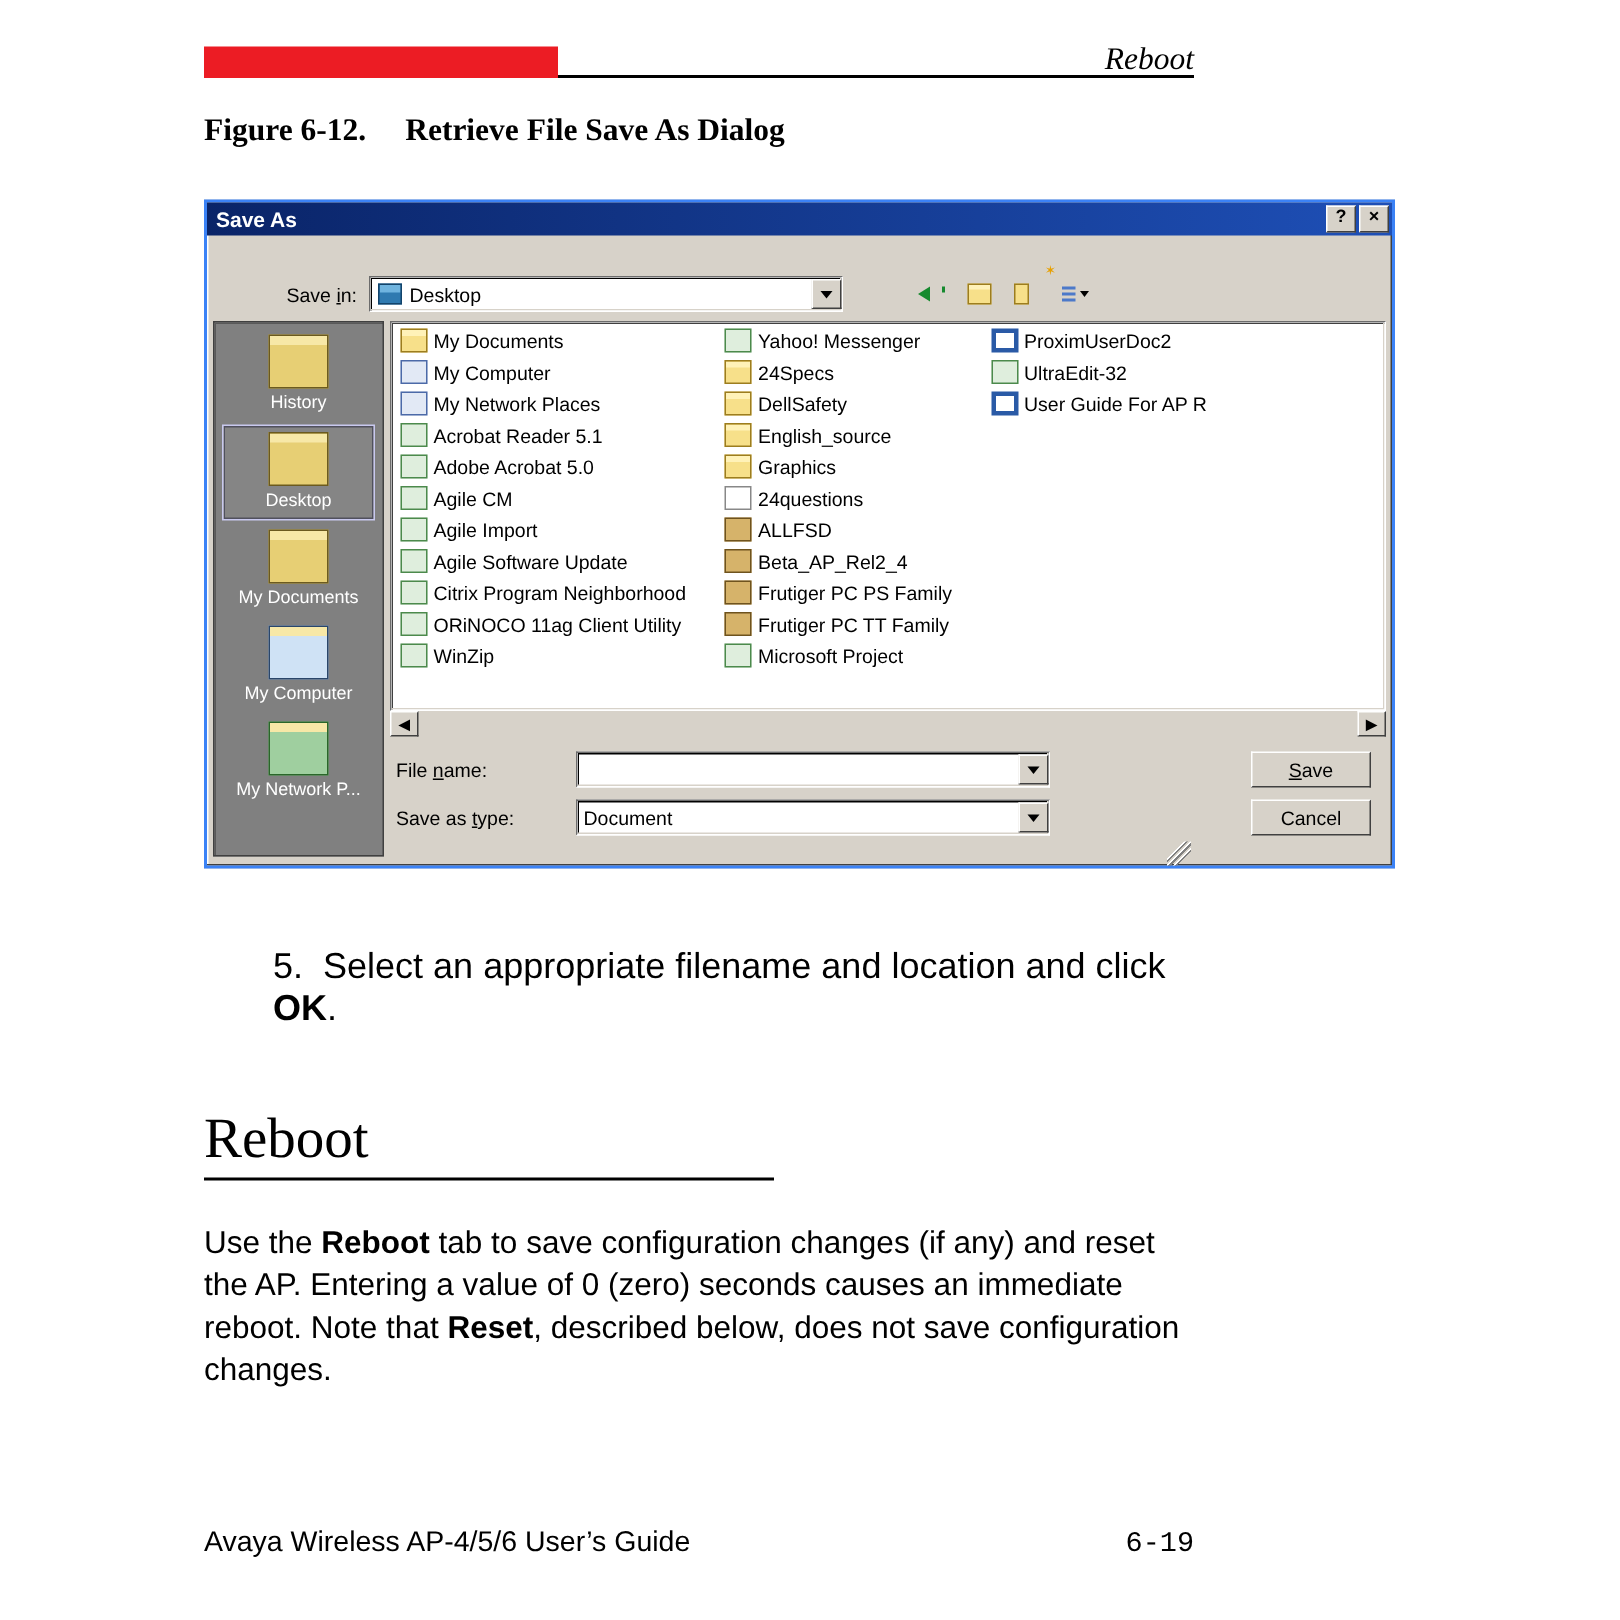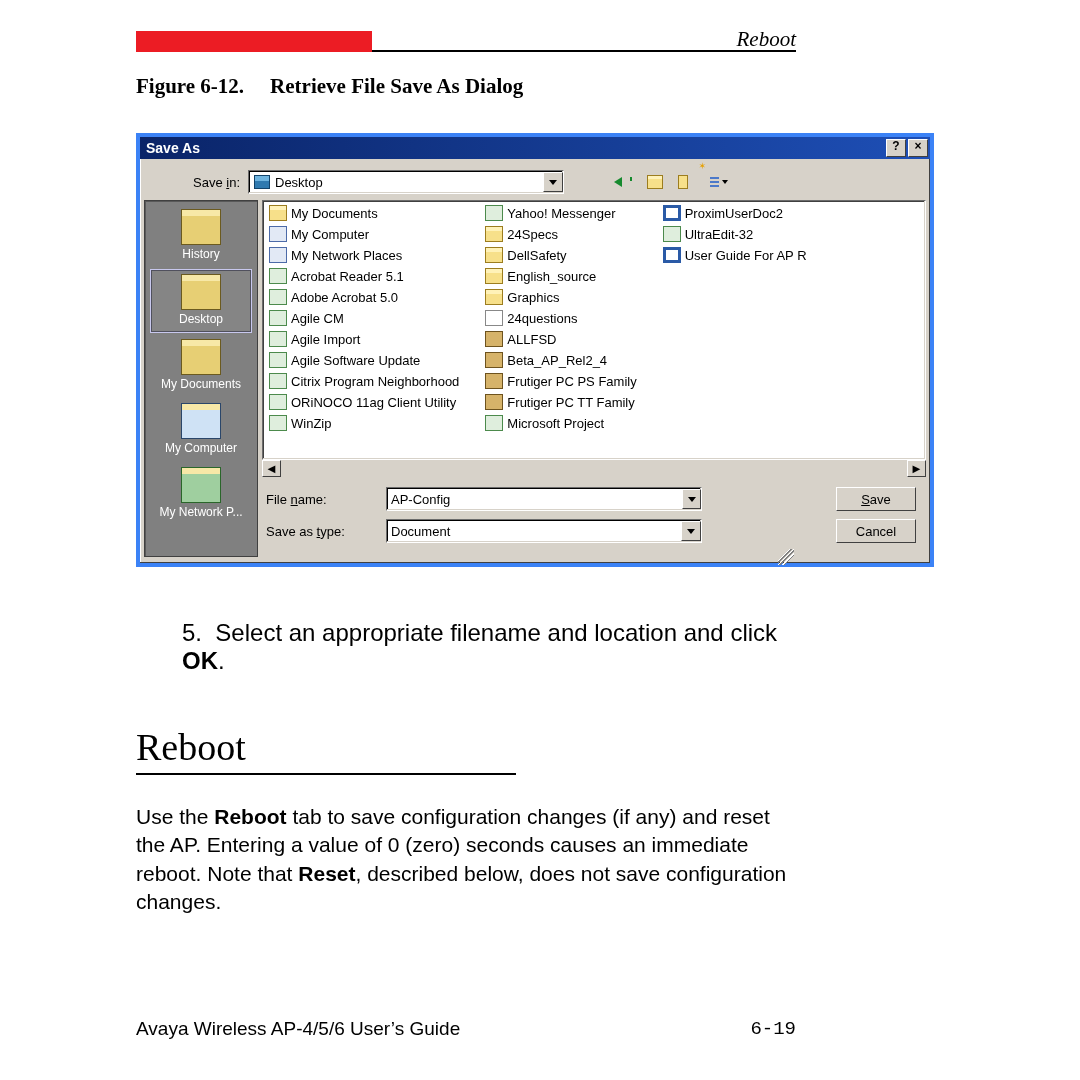--- a/index.html
+++ b/index.html
@@ -44,21 +44,21 @@
     font-size: 21px;
     margin: 22px 0 14px 0;
   }
   .figure-caption .gap { display:inline-block; width:26px; }
   
   .dialog {
     width: 790px;
     font-family: Tahoma, "MS Sans Serif", Arial, sans-serif;
     font-size: 13px;
     color: #000;
-    border: 4px solid #3b82f6;
+    border: 2px solid #3b82f6;
     background: #d7d2c9;
     box-shadow: inset -1px -1px 0 #404040, inset 1px 1px 0 #fff;
     margin-top: 34px;
   }
   .titlebar {
     height: 22px;
     background: linear-gradient(to right,#0a2468,#1e4fb6);
     color: #fff;
     display: flex;
     align-items: center;
@@ -77,21 +77,21 @@
     margin-left: 2px;
     font-size: 12px;
     line-height: 13px;
     text-align: center;
     font-weight: bold;
     color: #000;
   }
   .row-savein {
     display: flex;
     align-items: center;
-    padding: 11px 10px 6px 10px;
+    padding: 27px 10px 6px 10px;
   }
   .row-savein .lbl { width:90px; text-align:right; padding-right:8px; }
   .row-savein .lbl u { text-decoration: underline; }
   .combo {
     display: flex; align-items: center;
     background: #fff;
     border-top: 1px solid #6c6c6c;
     border-left: 1px solid #6c6c6c;
     border-bottom: 1px solid #fff;
     border-right: 1px solid #fff;
@@ -392,21 +392,20 @@
           <div class="sb-track"></div>
           <div class="sb-btn">►</div>
         </div>
 
         <div class="bottom-area">
           <div class="form-row">
             <div class="flbl">
               <span>File </span><u>n</u><span>ame:</span>
             </div>
             <div class="combo fname">
-              <input type="text" class="txt-cursor" value="AP-Config" style="">
               <span class="dd"></span>
             </div>
             <button class="win-btn"><u>S</u><span>ave</span></button>
           </div>
           <div class="form-row">
             <div class="flbl">
               <span>Save as </span><u>t</u><span>ype:</span>
             </div>
             <div class="combo">
               <span>Document</span>

